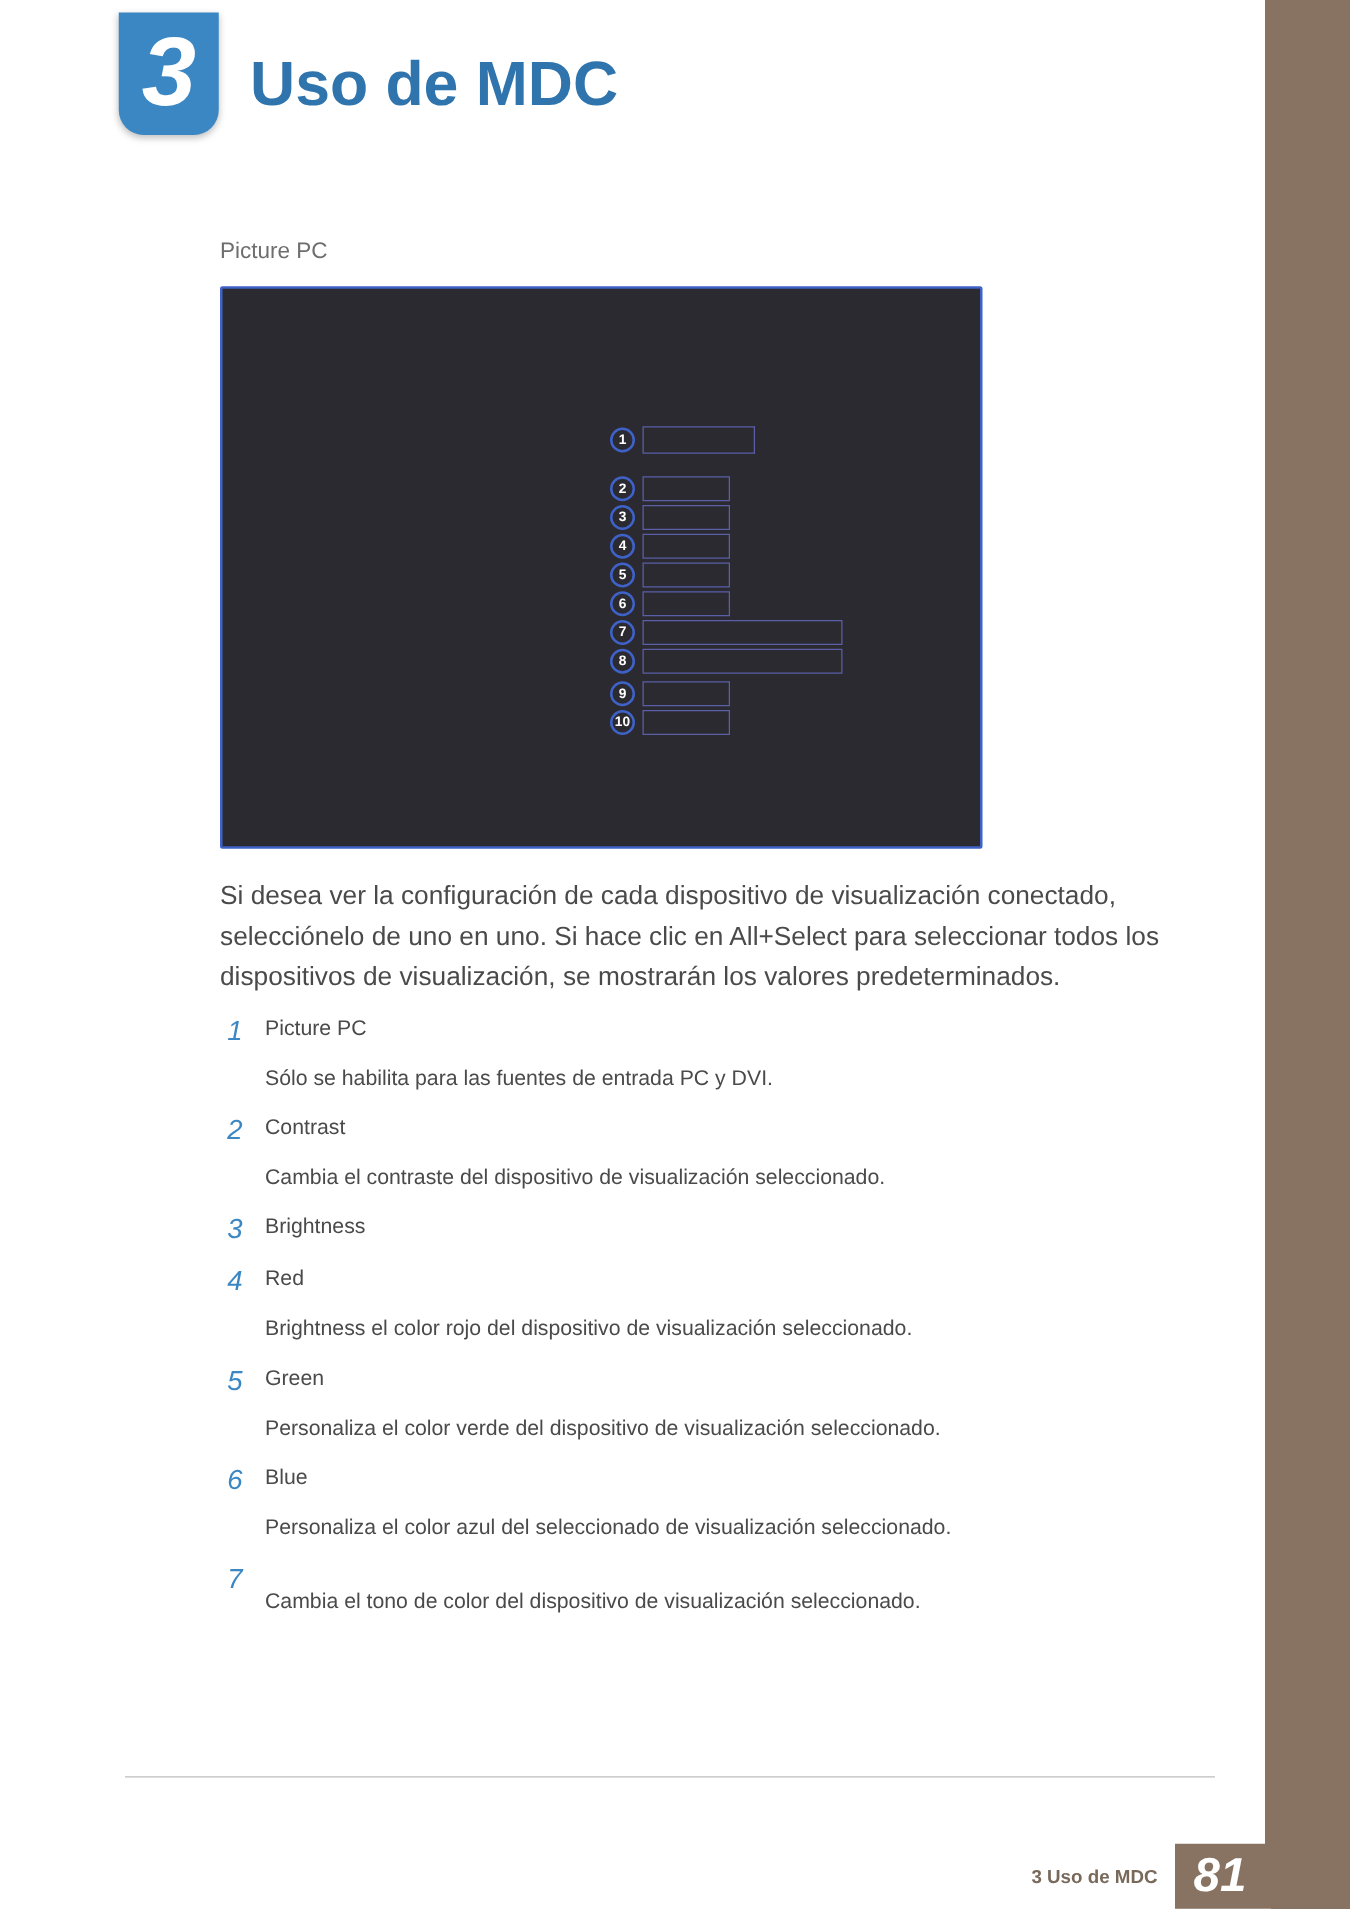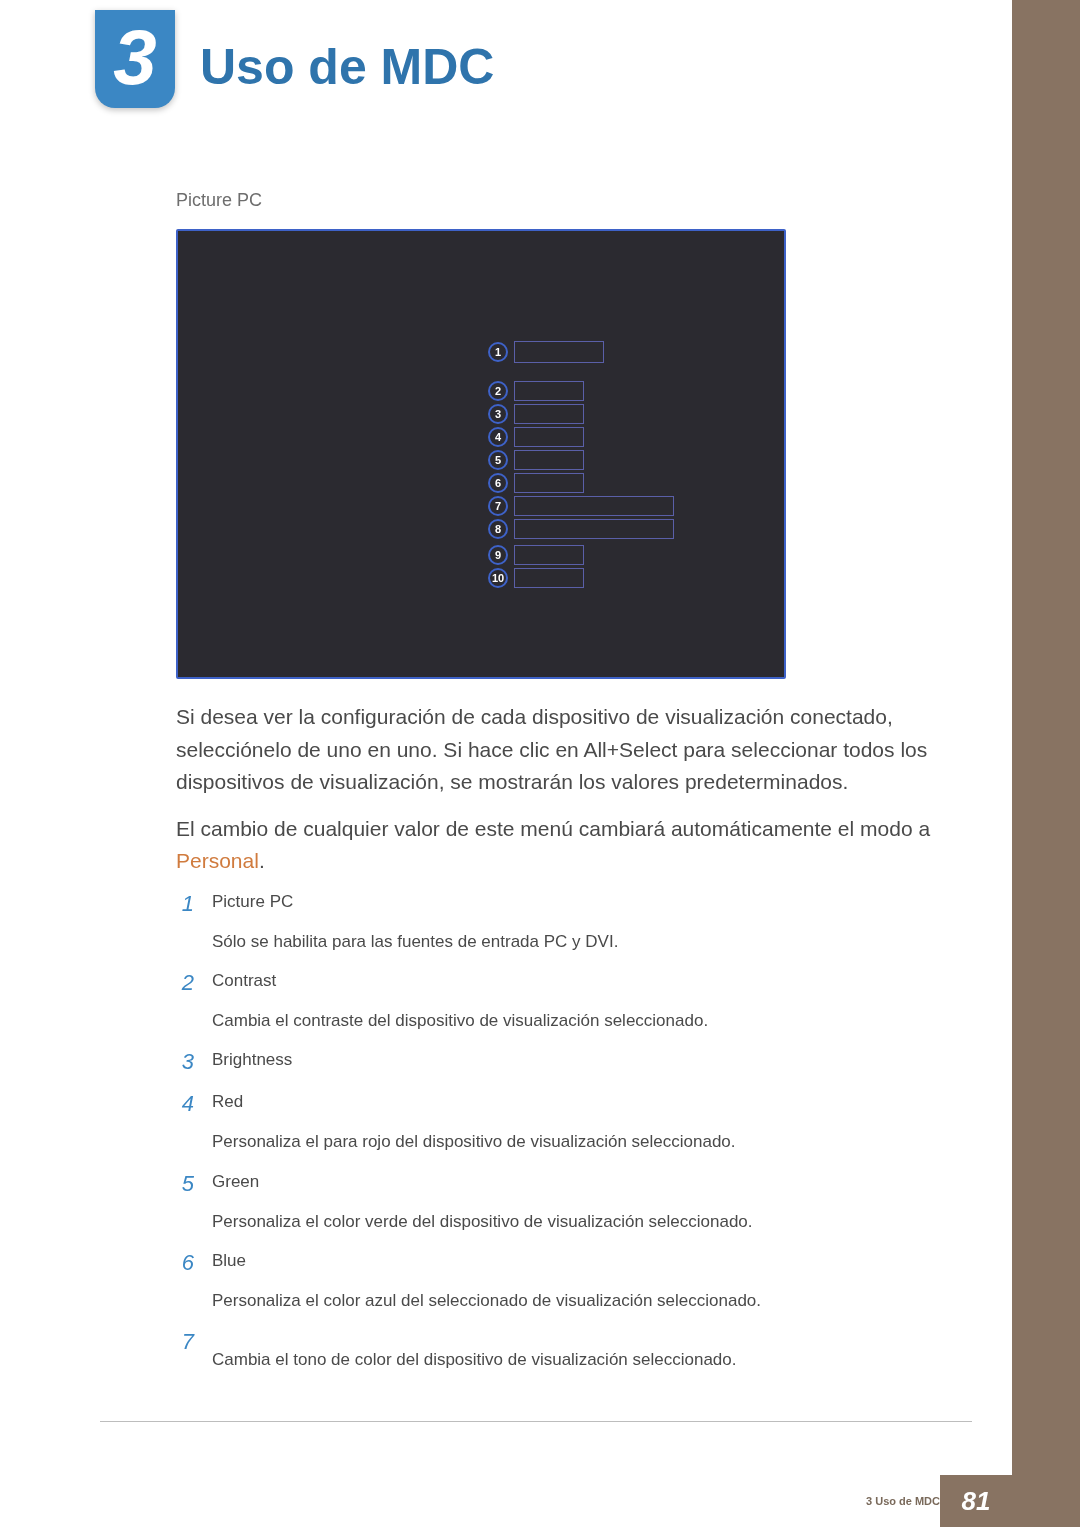--- a/index.html
+++ b/index.html
@@ -29,22 +29,22 @@
   .para .accent { color: #d07b3e; }
 
   .list-item { display: flex; gap: 18px; margin-bottom: 16px; }
   .list-item .idx { color: #3b87c4; font-size: 22px; font-style: italic; font-weight: 400; width: 18px; text-align: right; line-height: 1.1; }
   .list-item .body { flex: 1; font-size: 17px; color: #4a4a4a; }
   .list-item .body .title { margin-bottom: 6px; }
   .list-item .body .desc { line-height: 1.55; margin-top: 17px; }
 
   .footer-rule { position: absolute; left: 100px; bottom: 105px; width: 872px; height: 1px; background: #bdbdbd; }
   .footer { position: absolute; right: 0; bottom: 0; width: 345px; height: 52px; display: flex; align-items: center; }
-  .footer-text { color: #79695a; font-size: 11px; font-weight: 700; margin-left: auto; }
-  .footer-page { width: 72px; height: 52px; background: #887362; color: #fff; font-size: 26px; font-style: italic; font-weight: 700; display: flex; align-items: center; justify-content: center; }
+  .footer-text { color: #79695a; font-size: 15px; font-weight: 700; margin-left: auto; padding-right: 14px; }
+  .footer-page { width: 72px; height: 52px; background: #887362; color: #fff; font-size: 38px; font-style: italic; font-weight: 700; display: flex; align-items: center; justify-content: center; }
 </style>
 </head>
 <body>
 
 <div class="page">
 
   <div class="chapter-tab">
     <div class="num">3</div>
   </div>
   <div class="chapter-title">Uso de MDC</div>
@@ -95,23 +95,20 @@
           <div class="callout-row">
             <div class="badge">10</div>
             <div class="field med"></div>
           </div>
         </div>
       </div>
     </div>
 
     <p class="para">Si desea ver la configuración de cada dispositivo de visualización conectado, selecciónelo de uno en uno. Si hace clic en All+Select para seleccionar todos los dispositivos de visualización, se mostrarán los valores predeterminados.</p>
 
-    <p class="para">
-      <span>El cambio de cualquier valor de este menú cambiará automáticamente el modo a </span><span class="accent">Personal</span><span>.</span>
-    </p>
 
     <div class="list-item">
       <div class="idx">1</div>
       <div class="body">
         <div class="title">Picture PC</div>
         <div class="desc">Sólo se habilita para las fuentes de entrada PC y DVI.</div>
       </div>
     </div>
 
     <div class="list-item">
@@ -126,21 +123,21 @@
       <div class="idx">3</div>
       <div class="body">
         <div class="title">Brightness</div>
       </div>
     </div>
 
     <div class="list-item">
       <div class="idx">4</div>
       <div class="body">
         <div class="title">Red</div>
-        <div class="desc">Personaliza el para rojo del dispositivo de visualización seleccionado.</div>
+        <div class="desc">Brightness el color rojo del dispositivo de visualización seleccionado.</div>
       </div>
     </div>
 
     <div class="list-item">
       <div class="idx">5</div>
       <div class="body">
         <div class="title">Green</div>
         <div class="desc">Personaliza el color verde del dispositivo de visualización seleccionado.</div>
       </div>
     </div>

